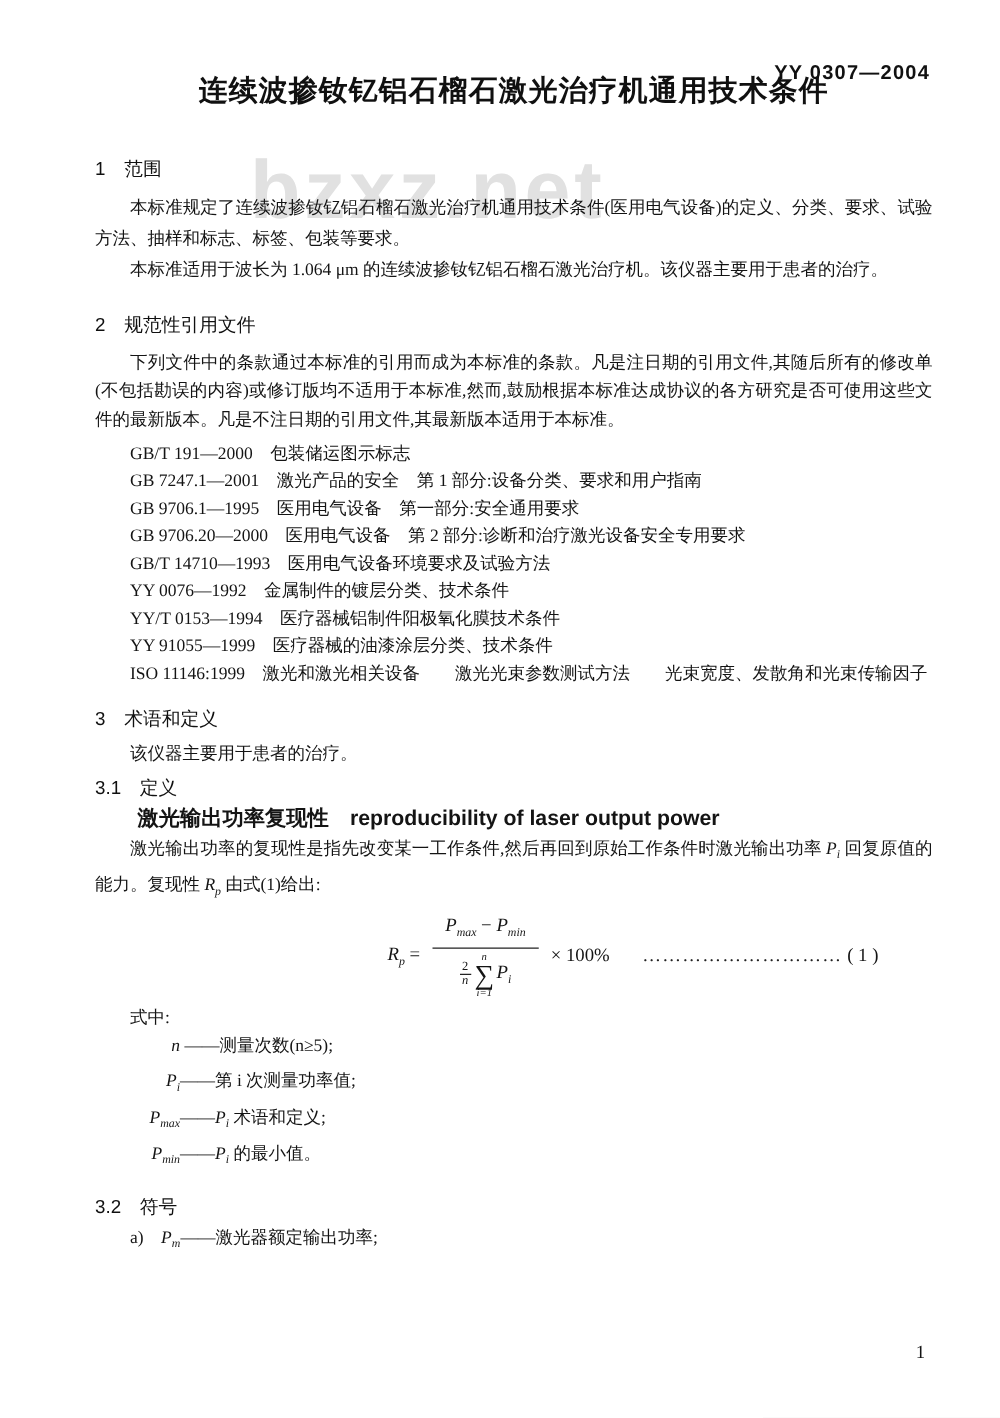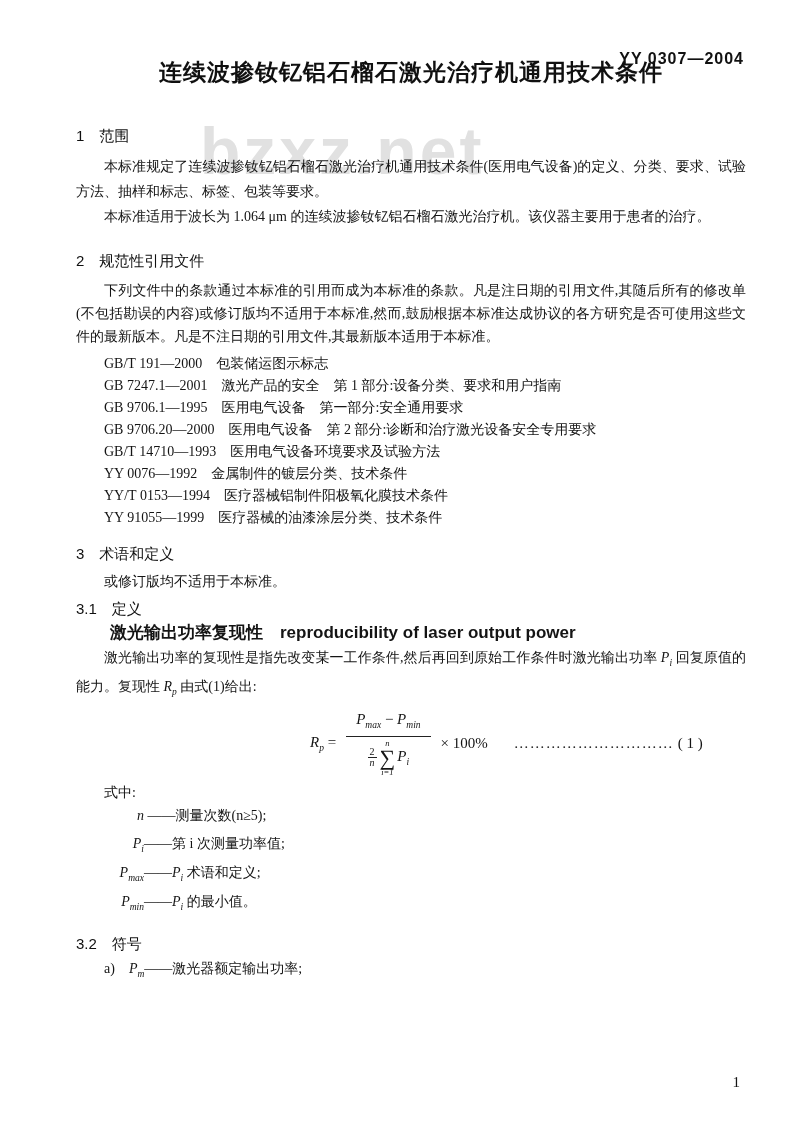--- a/index.html
+++ b/index.html
@@ -69,25 +69,26 @@
     <p class="ind intro mt8">下列文件中的条款通过本标准的引用而成为本标准的条款。凡是注日期的引用文件,其随后所有的修改单(不包括勘误的内容)或修订版均不适用于本标准,然而,鼓励根据本标准达成协议的各方研究是否可使用这些文件的最新版本。凡是不注日期的引用文件,其最新版本适用于本标准。</p>
     <div class="refs">
       <div class="ref-line">GB/T 191—2000　包装储运图示标志</div>
       <div class="ref-line">GB 7247.1—2001　激光产品的安全　第 1 部分:设备分类、要求和用户指南</div>
       <div class="ref-line">GB 9706.1—1995　医用电气设备　第一部分:安全通用要求</div>
       <div class="ref-line">GB 9706.20—2000　医用电气设备　第 2 部分:诊断和治疗激光设备安全专用要求</div>
       <div class="ref-line">GB/T 14710—1993　医用电气设备环境要求及试验方法</div>
       <div class="ref-line">YY 0076—1992　金属制件的镀层分类、技术条件</div>
       <div class="ref-line">YY/T 0153—1994　医疗器械铝制件阳极氧化膜技术条件</div>
       <div class="ref-line">YY 91055—1999　医疗器械的油漆涂层分类、技术条件</div>
+      <div class="ref-line">ISO 11146:1999　激光和激光相关设备　　激光光束参数测试方法　　光束宽度、发散角和光束传输因子</div>
     </div>
 
     <div class="terms">
       <h2 class="sec-h h-top3">3　术语和定义</h2>
-      <p class="ind mt6">或修订版均不适用于本标准。</p>
+      <p class="ind mt6">该仪器主要用于患者的治疗。</p>
       <h3 class="sec-h h-top4">3.1　定义</h3>
       <div class="term-line">
         <span>激光输出功率复现性</span>　<span>reproducibility of laser output power</span>
       </div>
       <p class="ind def-para"><span>激光输出功率的复现性是指先改变某一工作条件,然后再回到原始工作条件时激光输出功率 </span><span class="var">P</span><sub>i</sub><span> 回复原值的能力。复现性 </span><span class="var">R</span><sub>p</sub><span> 由式(1)给出:</span></p>
 
       <div class="formula">
         <span class="eq-lhs"><span class="var">R</span><sub>p</sub> <span>=</span></span>
         <span class="frac">
           <span class="num"><span class="var">P</span><sub>max</sub> <span>−</span> <span class="var">P</span><sub>min</sub></span>

